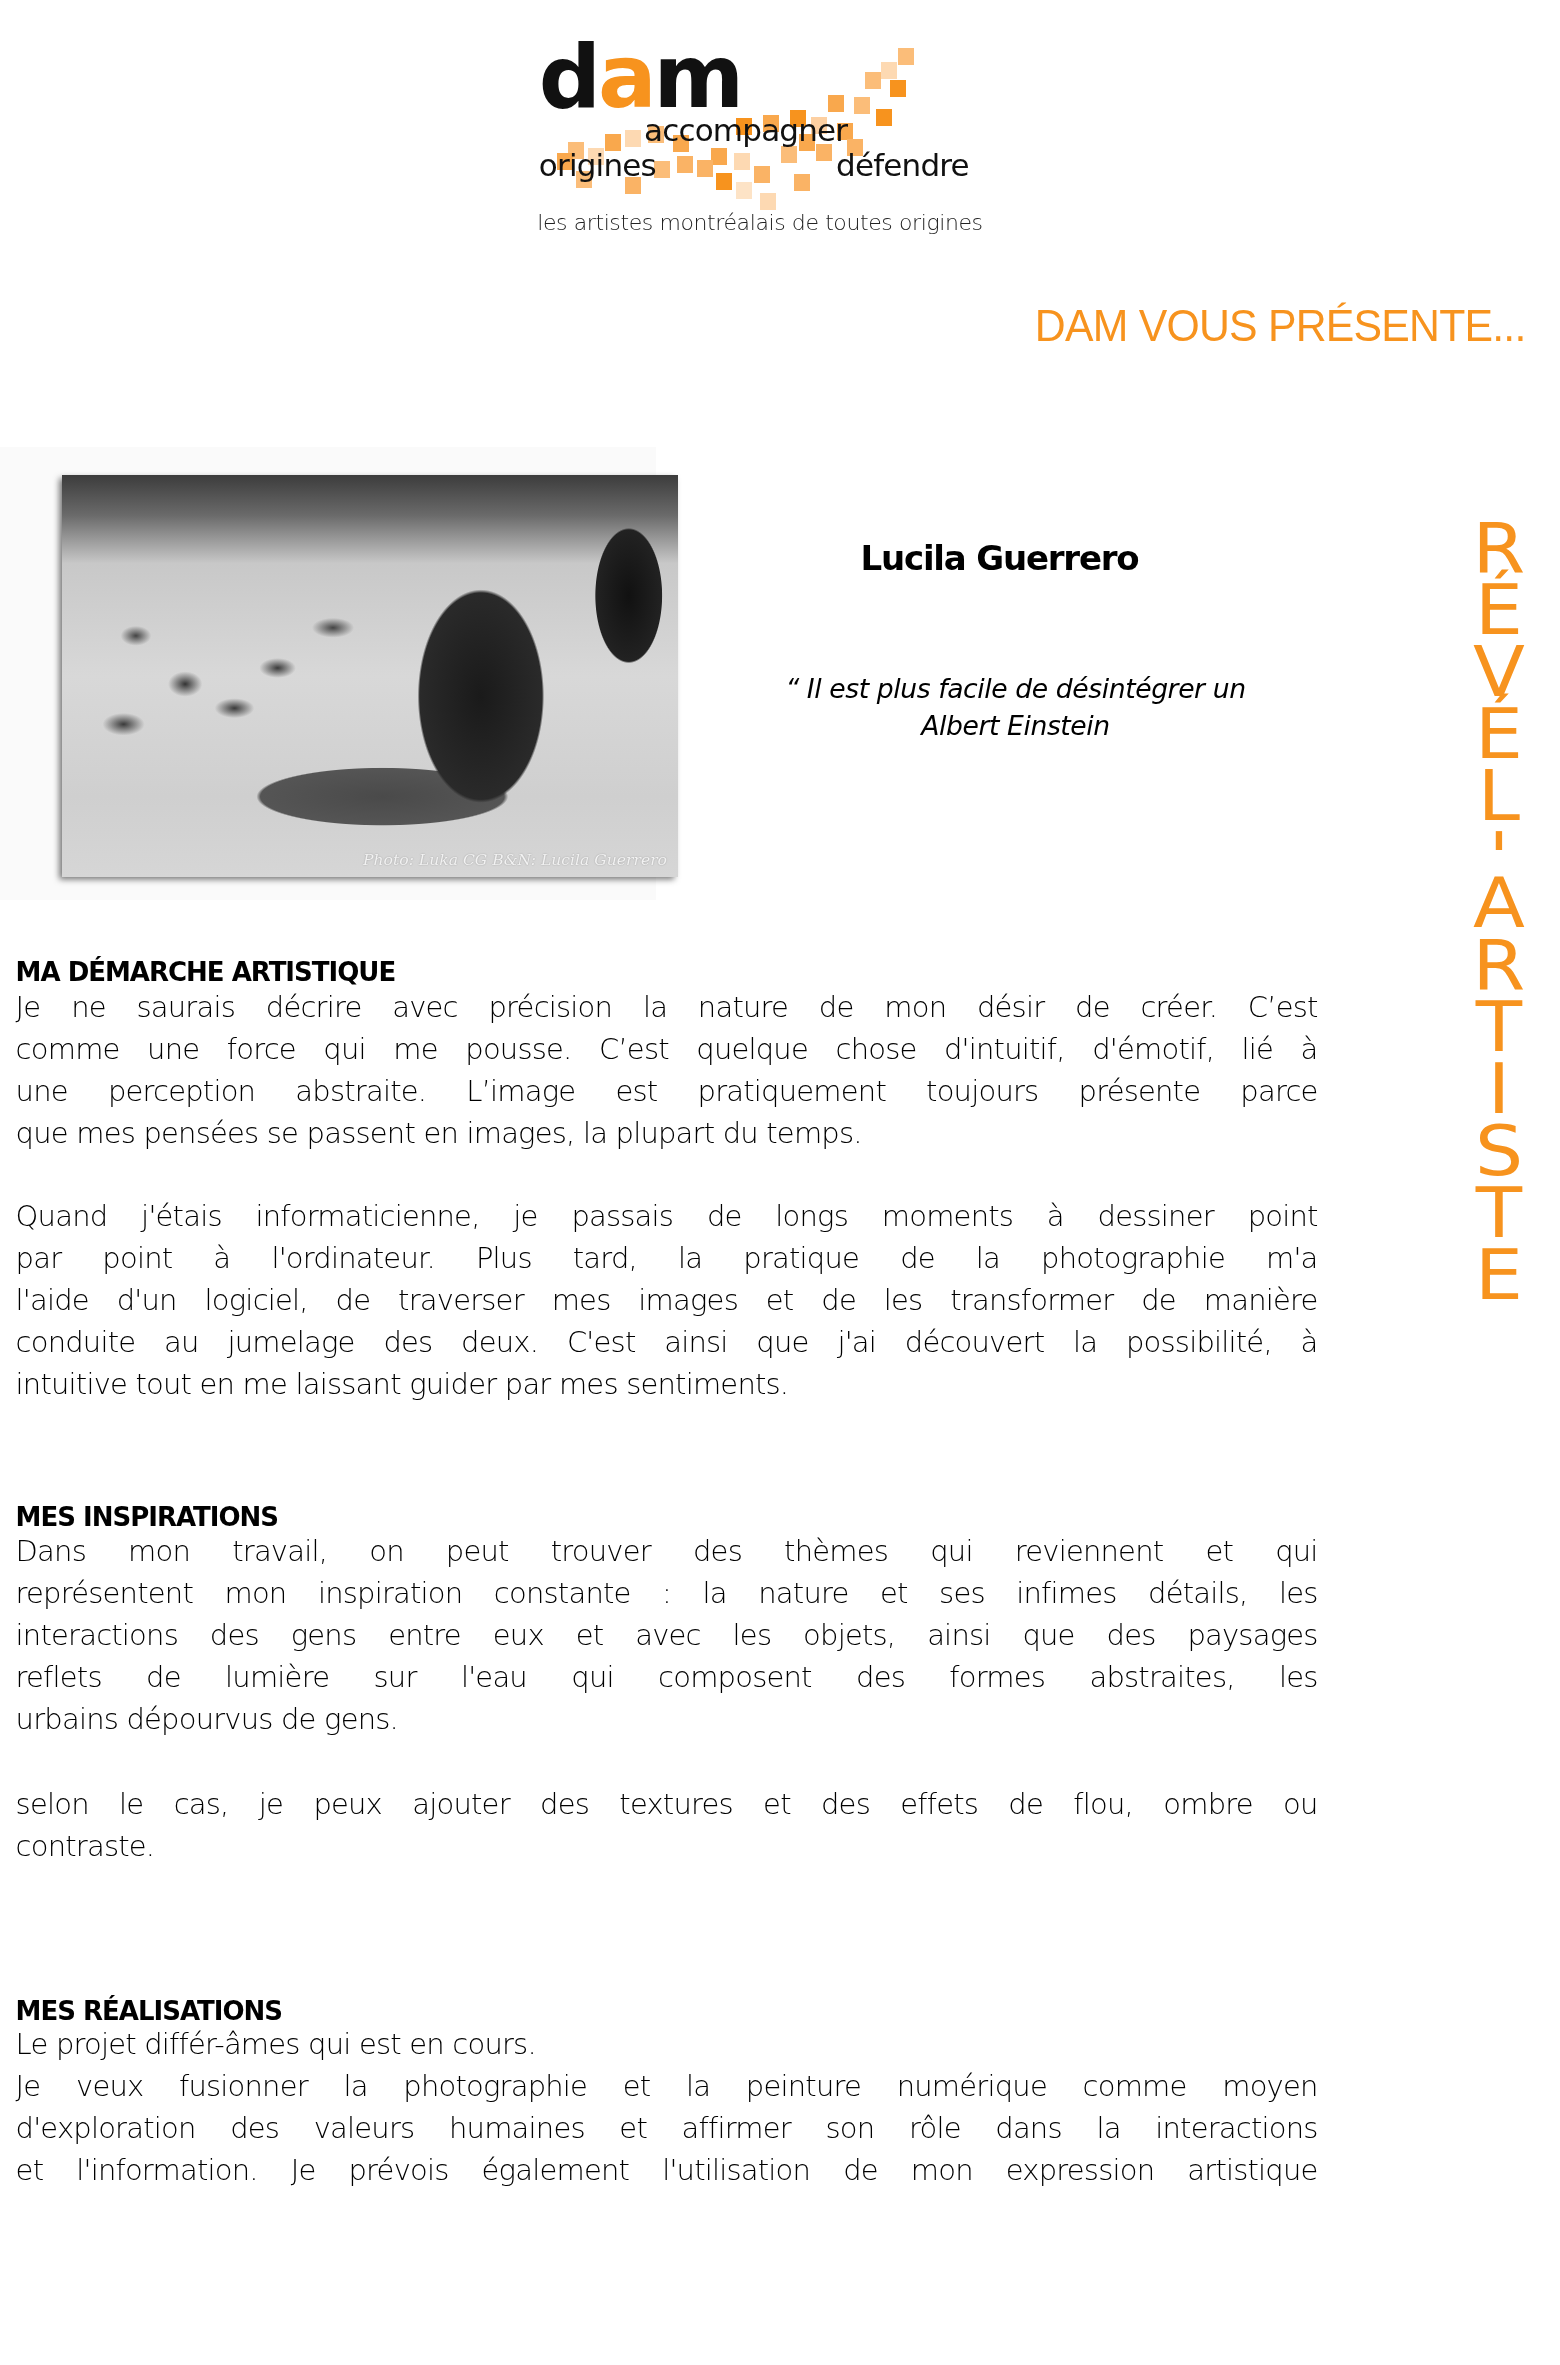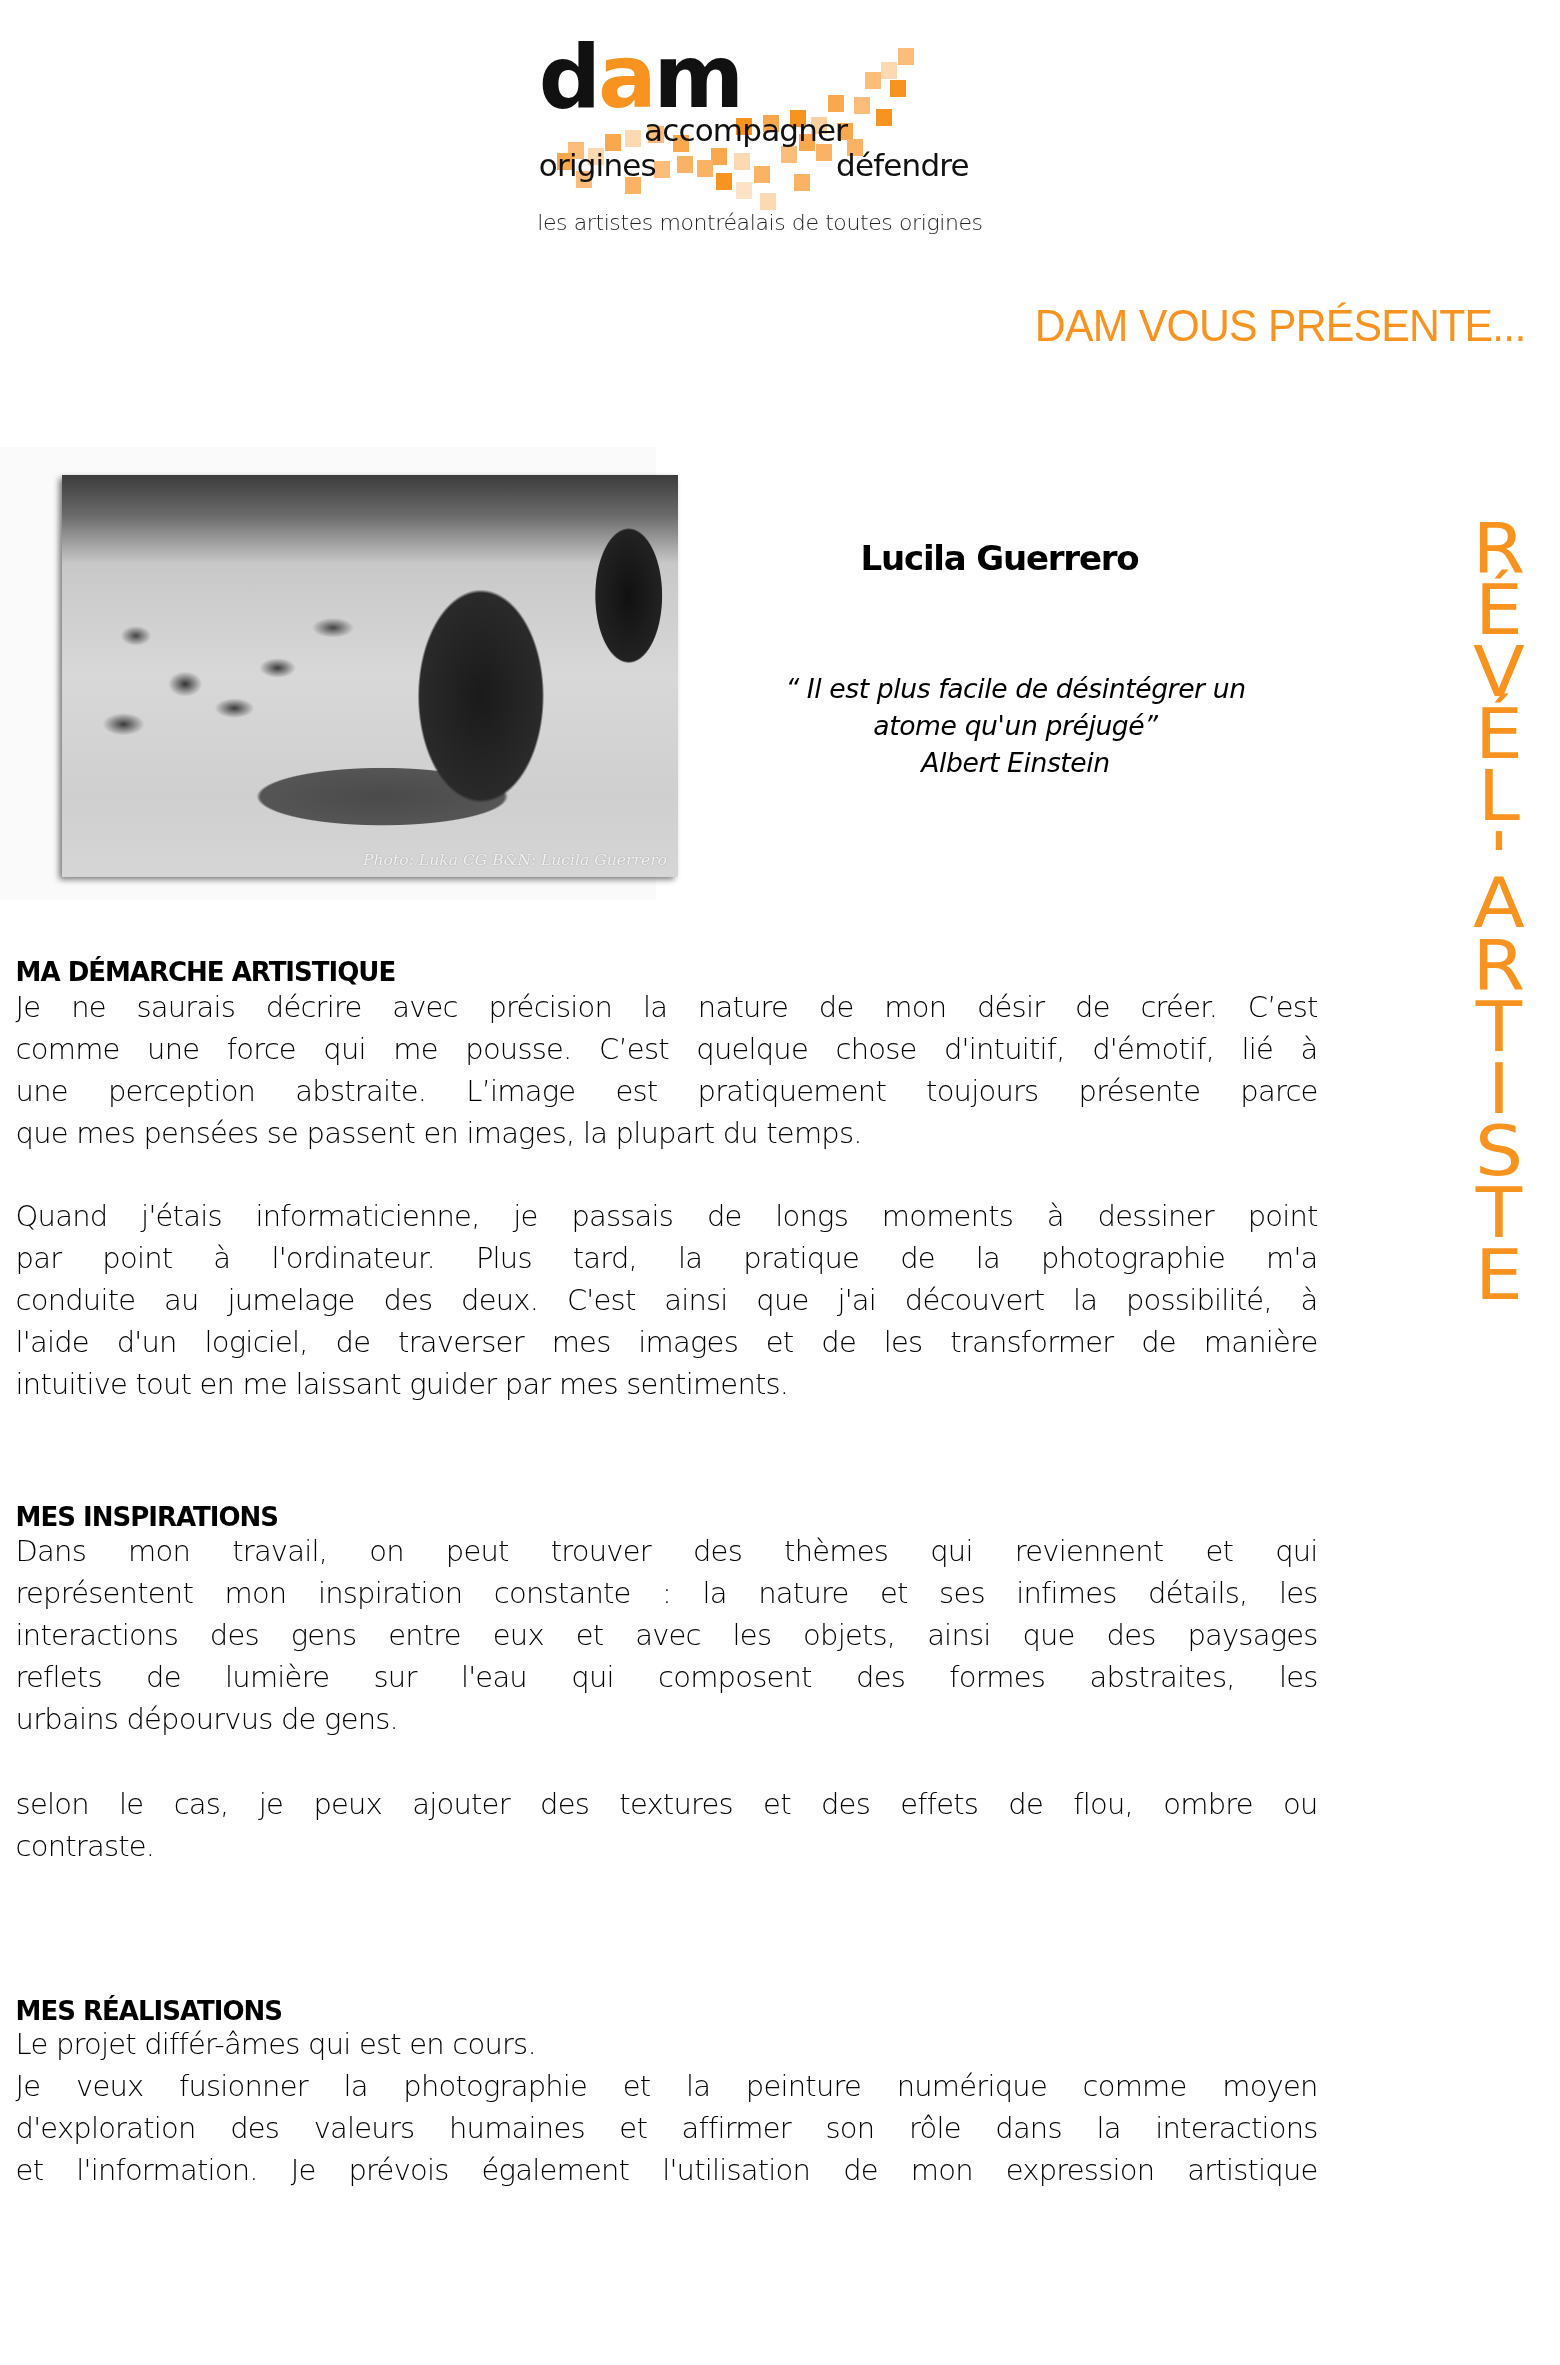--- a/index.html
+++ b/index.html
@@ -123,21 +123,20 @@
 
 <div class="photo-frame">
   <div class="photo" title="Black and white photo of a woman sitting on rocks holding a camera">
     <div class="caption">Photo: Luka CG  B&amp;N: Lucila Guerrero</div>
   </div>
 </div>
 
 <div class="artist-name">Lucila Guerrero</div>
 <div class="quote">
   <div>“ Il est plus facile de désintégrer un</div>
-  <div>atome qu'un préjugé”</div>
   <div>Albert Einstein</div>
 </div>
 
 <div class="vertical" id="vertical" aria-label="RÉVÉL'ARTISTE">
     <span>R</span>
     <span>É</span>
     <span>V</span>
     <span>É</span>
     <span>L</span>
     <span style="height: 45px;">'</span>
@@ -153,22 +152,22 @@
 <div class="section-title" style="top:959px">MA DÉMARCHE ARTISTIQUE</div>
 <div class="para" style="top:986px">
   <span class="ln">Je ne saurais décrire avec précision la nature de mon désir de créer. C’est</span>
   <span class="ln">comme une force qui me pousse. C’est quelque chose d'intuitif, d'émotif, lié à</span>
   <span class="ln">une perception abstraite. L’image est pratiquement toujours présente parce</span>
   <span class="ln last">que mes pensées se passent en images, la plupart du temps.</span>
 </div>
 <div class="para" style="top:1195px">
   <span class="ln">Quand j'étais informaticienne, je passais de longs moments à dessiner point</span>
   <span class="ln">par point à l'ordinateur. Plus tard, la pratique de la photographie m'a</span>
+  <span class="ln">l'aide d'un logiciel, de traverser mes images et de les transformer de manière</span>
   <span class="ln">conduite au jumelage des deux. C'est ainsi que j'ai découvert la possibilité, à</span>
-  <span class="ln">l'aide d'un logiciel, de traverser mes images et de les transformer de manière</span>
   <span class="ln last">intuitive tout en me laissant guider par mes sentiments.</span>
 </div>
 
 <div class="section-title" style="top:1504px">MES INSPIRATIONS</div>
 <div class="para" style="top:1530px">
   <span class="ln">Dans mon travail, on peut trouver des thèmes qui reviennent et qui</span>
   <span class="ln">représentent mon inspiration constante : la nature et ses infimes détails, les</span>
   <span class="ln">interactions des gens entre eux et avec les objets, ainsi que des paysages</span>
   <span class="ln">reflets de lumière sur l'eau qui composent des formes abstraites, les</span>
   <span class="ln last">urbains dépourvus de gens.</span>

